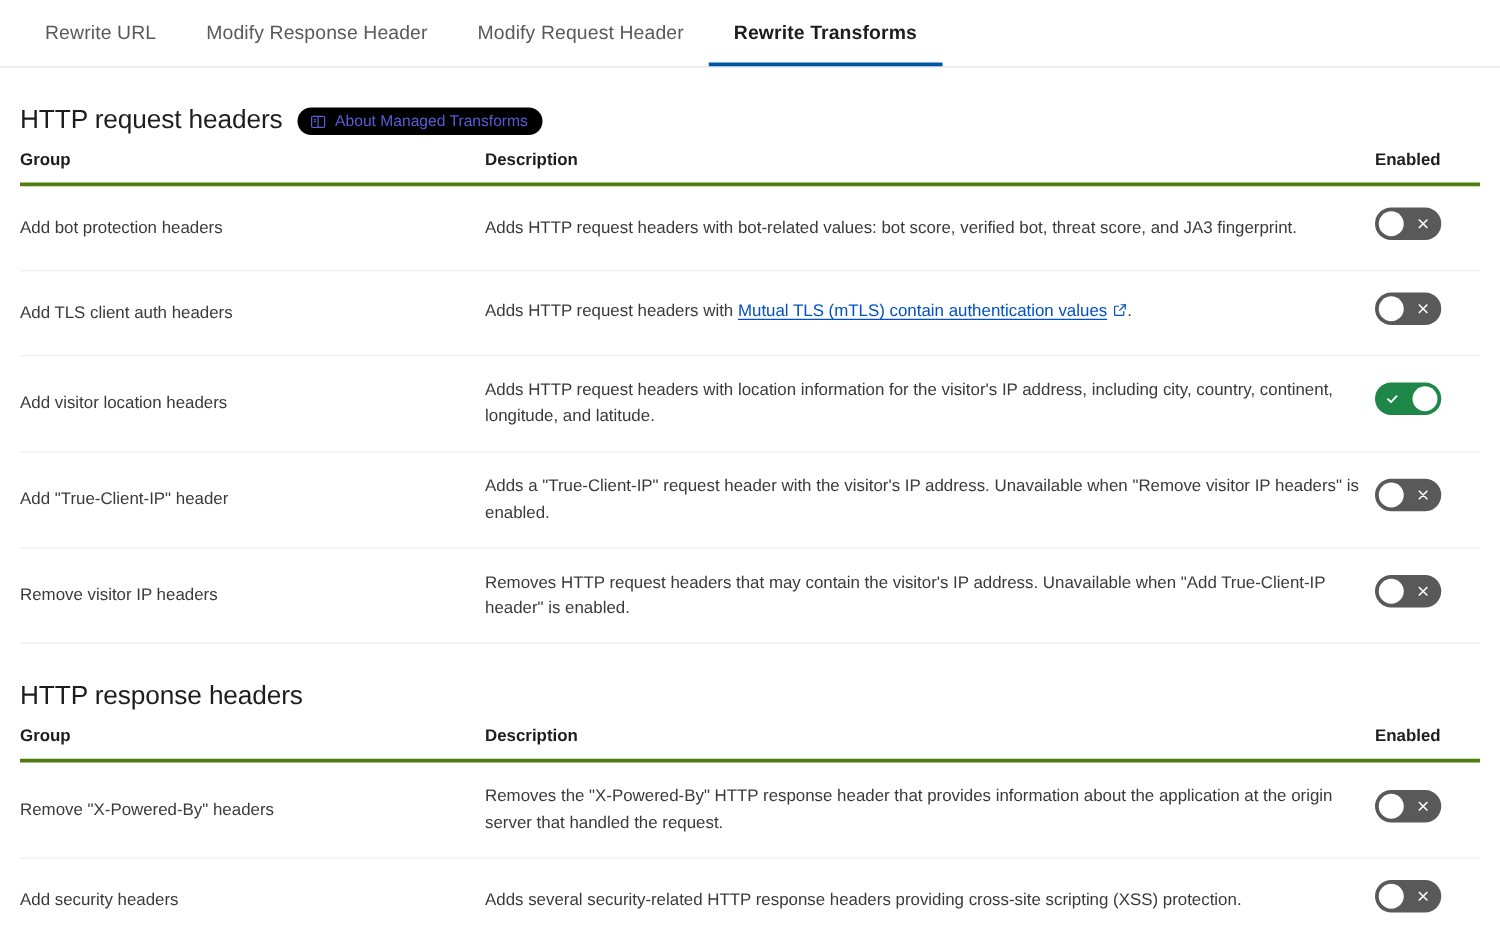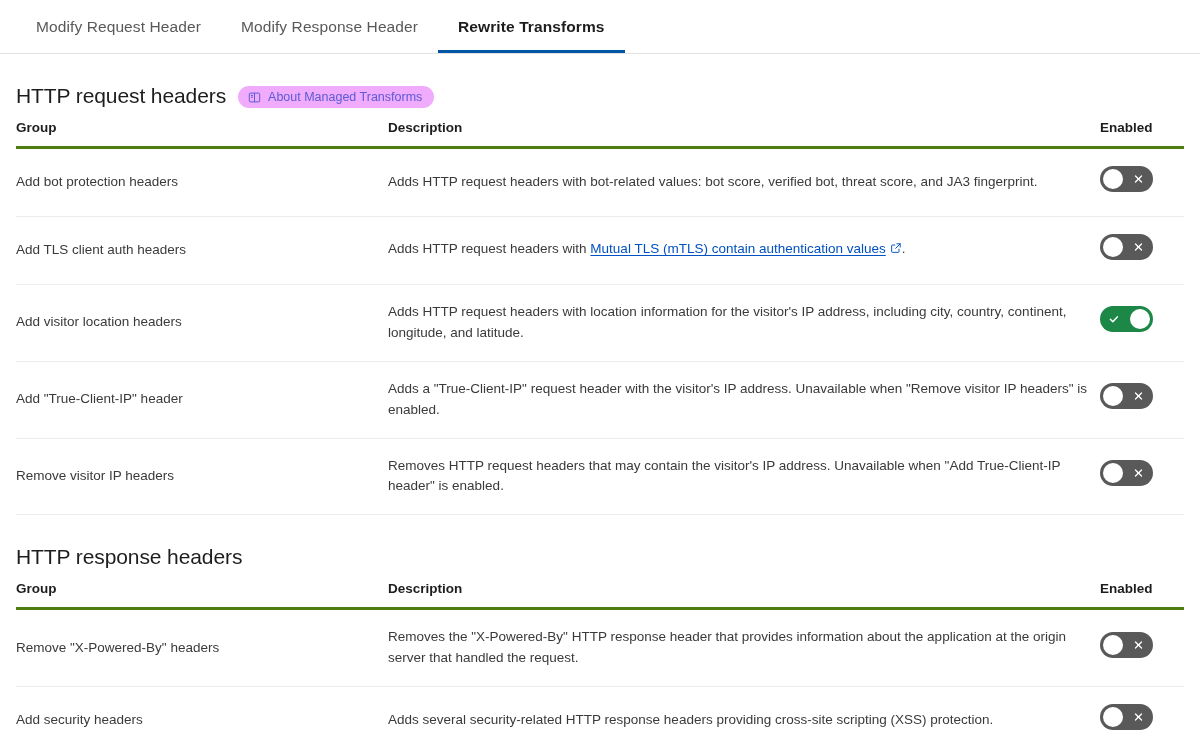--- a/index.html
+++ b/index.html
@@ -68,21 +68,21 @@
   .section-title {
     font-size: 21px;
     font-weight: 400;
     color: #1d1d1d;
     letter-spacing: -0.1px;
   }
   .about-pill {
     display: inline-flex;
     align-items: center;
     gap: 7px;
-    background: #f0abfc;
+    background: #000000;
     border-radius: 13px;
     padding: 4px 12px 4px 10px;
     color: #5b5bd6;
     font-size: 12.5px;
     cursor: pointer;
     position: relative;
     top: 1px;
   }
   .about-pill svg { display: block; }
 
@@ -159,24 +159,27 @@
   }
   .toggle.on { background: #1d8748; }
   .toggle.on .knob { left: 30px; }
   .toggle.on .mark { right: auto; left: 8px; }
 </style>
 </head>
 <body>
 
 <div class="tabbar" id="tabbar">
     <div class="tab">
-      <span>Modify Request Header</span>
+      <span>Rewrite URL</span>
     </div>
     <div class="tab">
       <span>Modify Response Header</span>
+    </div>
+    <div class="tab">
+      <span>Modify Request Header</span>
     </div>
     <div class="tab active">
       <span>Rewrite Transforms</span>
     </div>
   </div>
 
 <div class="section" id="sections">
     <div>
       <div class="section-head">
         <span class="section-title">HTTP request headers</span>

